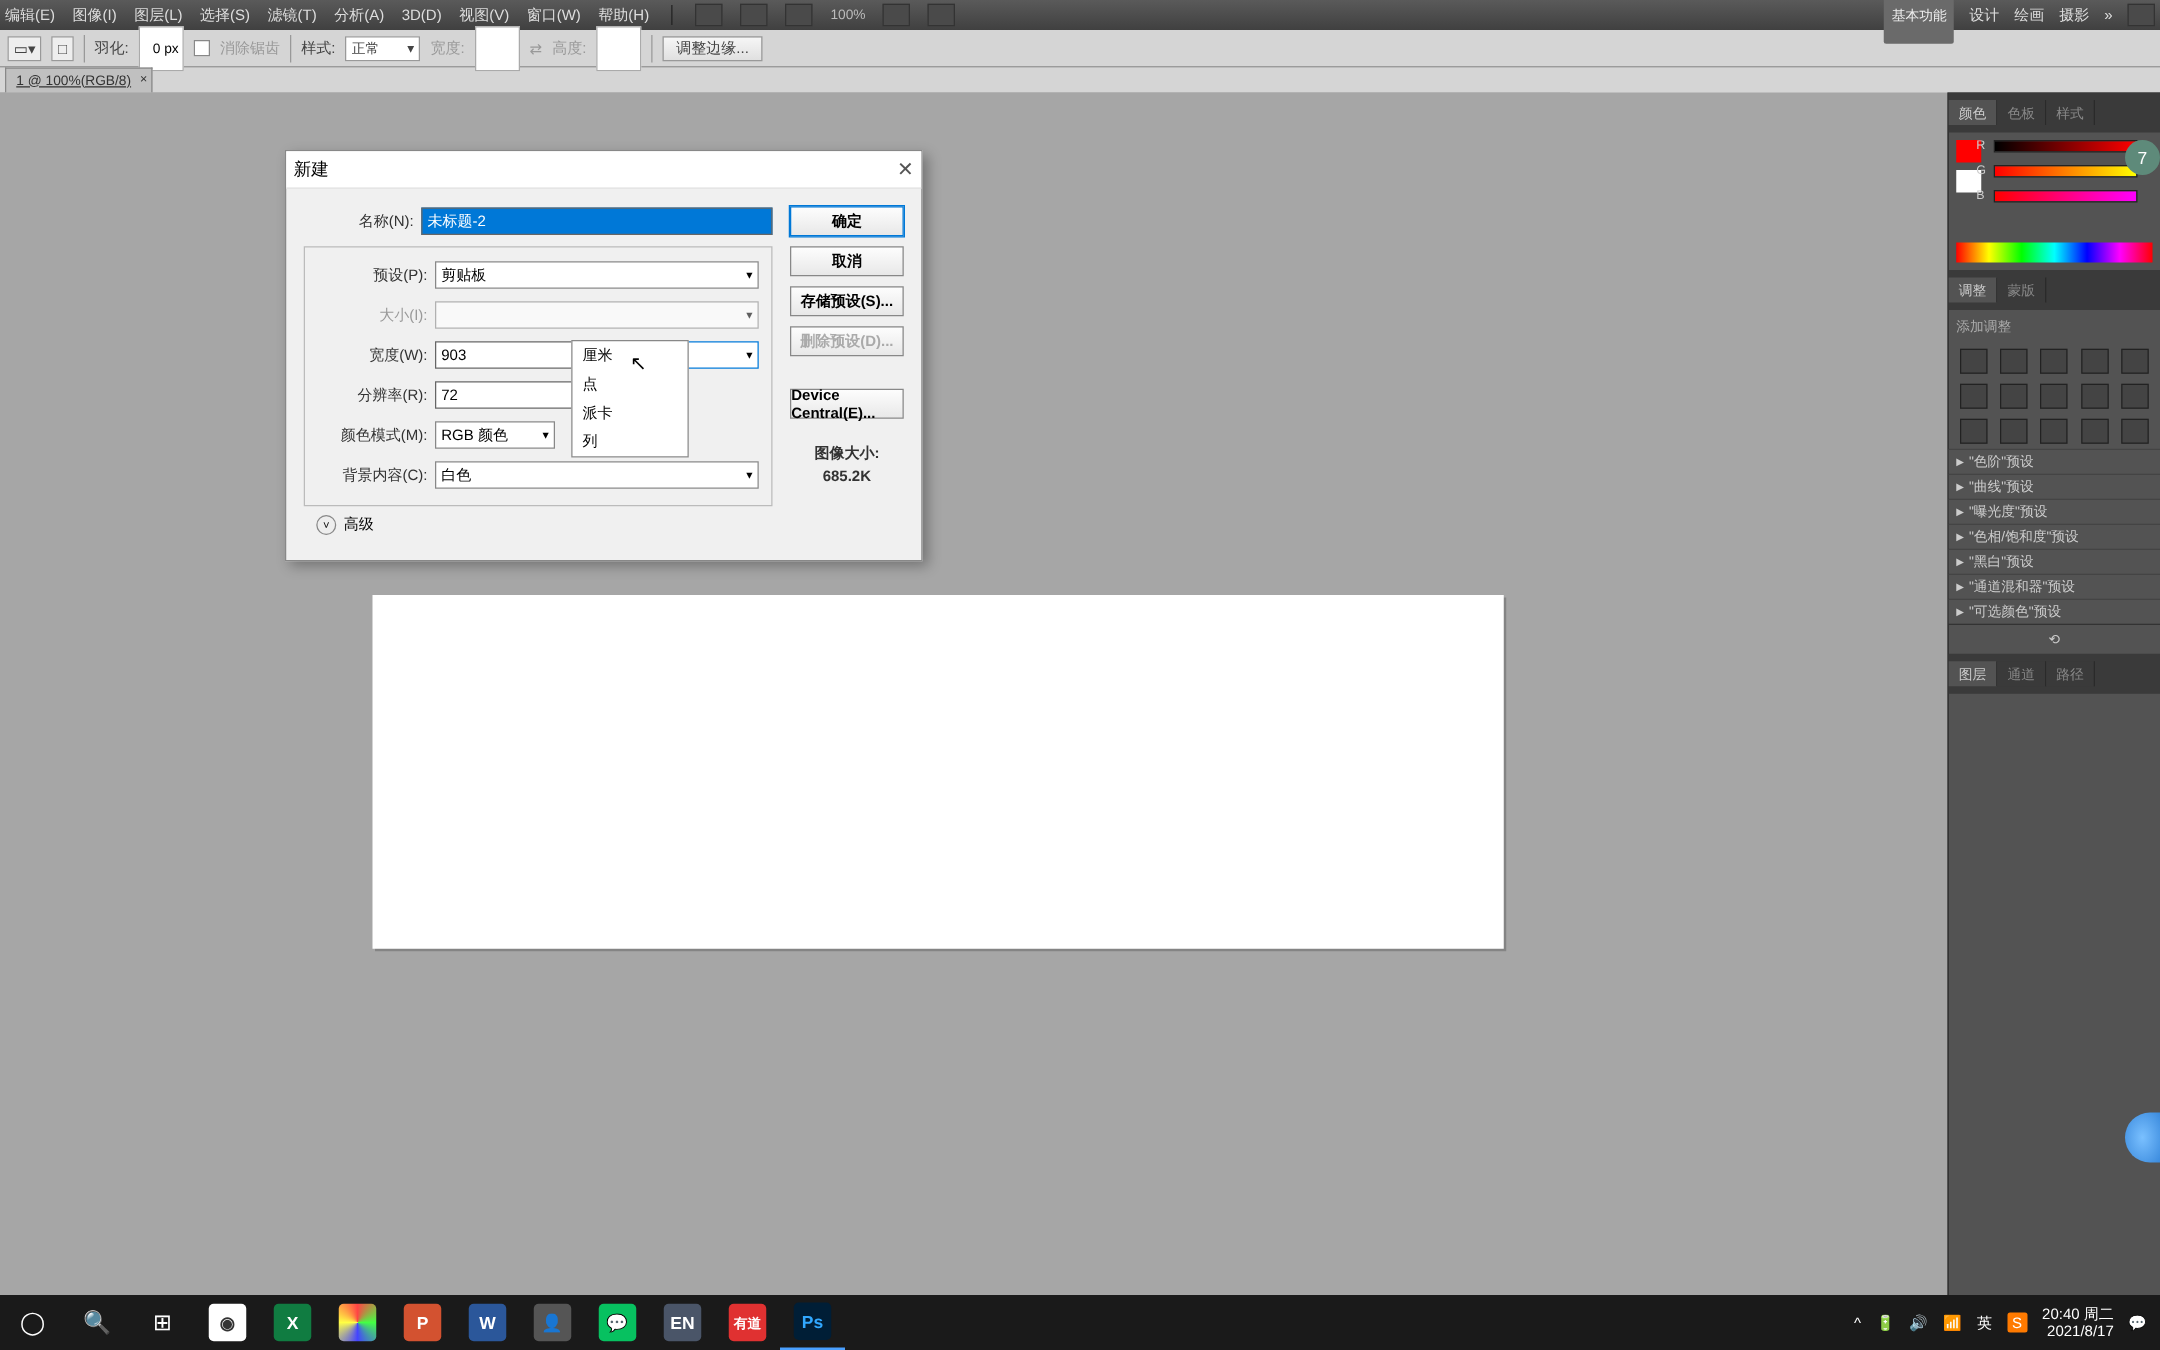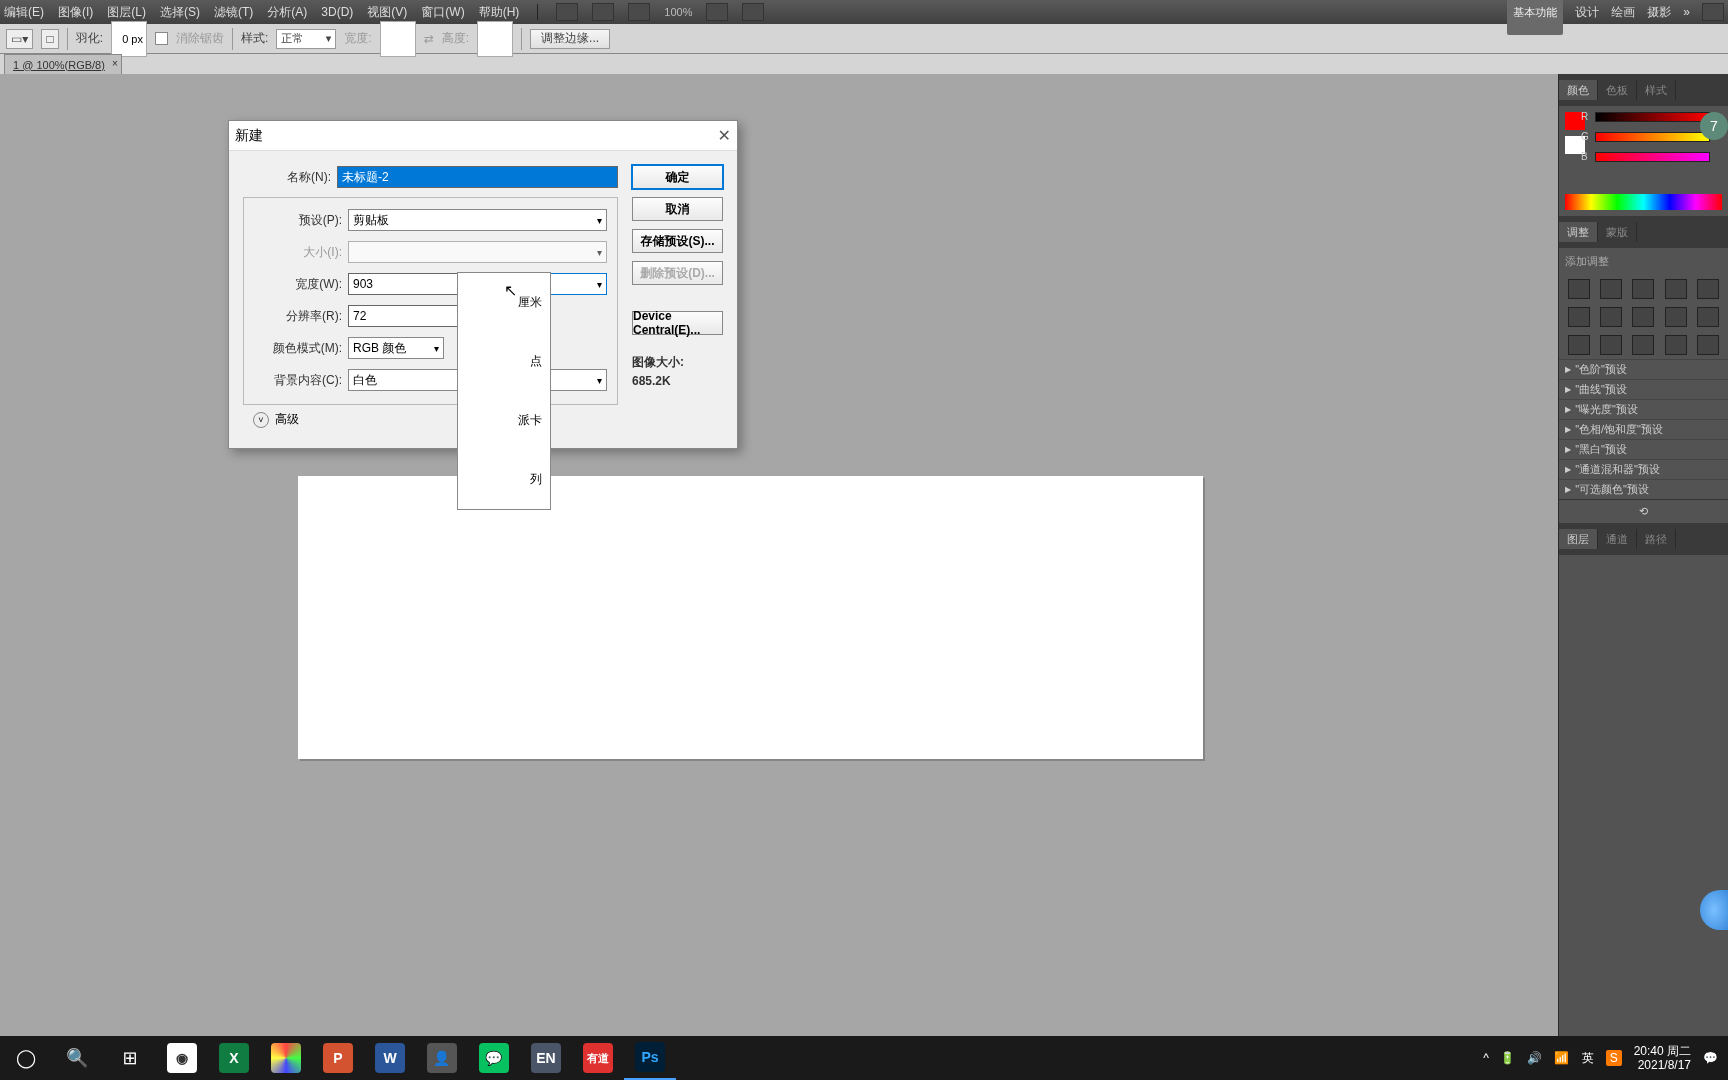--- a/index.html
+++ b/index.html
@@ -73,27 +73,27 @@
 .dialog .row .txt-input.sel { background:#0078d7; color:#fff;}
 .dialog .row .combo { flex:1; height:22px; border:1px solid #888; background:#fff; display:flex; align-items:center; padding:0 4px; position:relative;}
 .dialog .row .combo .arrow { margin-left:auto; font-size:10px;}
 .dialog .row .combo.focus { border:1px solid #0078d7;}
 .dialog .row .narrow { flex:0 0 96px;}
 .dialog .row .unit { flex:0 0 88px; margin-left:6px;}
 .dialog .group-frame { border:1px solid #bbb; padding:10px 10px 4px 10px; margin-top:4px; position:relative;}
 .dialog .btn { height:24px; border:1px solid #888; background:linear-gradient(#fdfdfd,#e8e8e8); display:flex; align-items:center; justify-content:center; cursor:pointer;}
 .dialog .btn.primary { border:1px solid #0078d7; outline:1px solid #0078d7;}
 .dialog .btn.disabled { color:#aaa;}
-.dialog .imgsize { margin-top:10px; font-size:12px; color:#333; line-height:1.6;}
+.dialog .imgsize { text-align:center; margin-top:10px; font-size:12px; color:#333; line-height:1.6;}
 .dialog .adv { display:flex; align-items:center; gap:6px; margin-top:6px; padding-left:10px;}
 .dialog .adv .round { width:16px; height:16px; border-radius:50%; border:1px solid #888; background:#eee; display:flex; align-items:center; justify-content:center; font-size:9px;}
 
 
 .dd-popup { position:absolute; left:457px; top:272px; width:94px; background:#fff; border:1px solid #888; font-size:12px; z-index:1000;}
-.dd-popup .opt { padding:21px 8px; cursor:default;text-align:right;}
+.dd-popup .opt { padding:3px 8px; cursor:default;}
 .cursor-arrow { position:absolute; left:504px; top:281px; font-size:16px; z-index:1001; pointer-events:none;}
 
 
 .taskbar { position:absolute; bottom:0; left:0; right:0; height:44px; background:#1a1a1a; display:flex; align-items:center; color:#fff;}
 .taskbar .tb-item { width:52px; height:44px; display:flex; align-items:center; justify-content:center; font-size:18px;}
 .taskbar .tb-app { width:52px; height:44px; display:flex; align-items:center; justify-content:center;}
 .taskbar .tb-app .ico { width:30px; height:30px; border-radius:4px; display:flex; align-items:center; justify-content:center; font-size:14px; font-weight:bold; color:#fff;}
 .taskbar .tray { margin-left:auto; display:flex; align-items:center; gap:12px; padding-right:10px; font-size:12px;}
 .taskbar .clock { text-align:right; line-height:1.2; font-size:12px;}
 .taskbar .active { border-bottom:2px solid #4aa0ff;}

